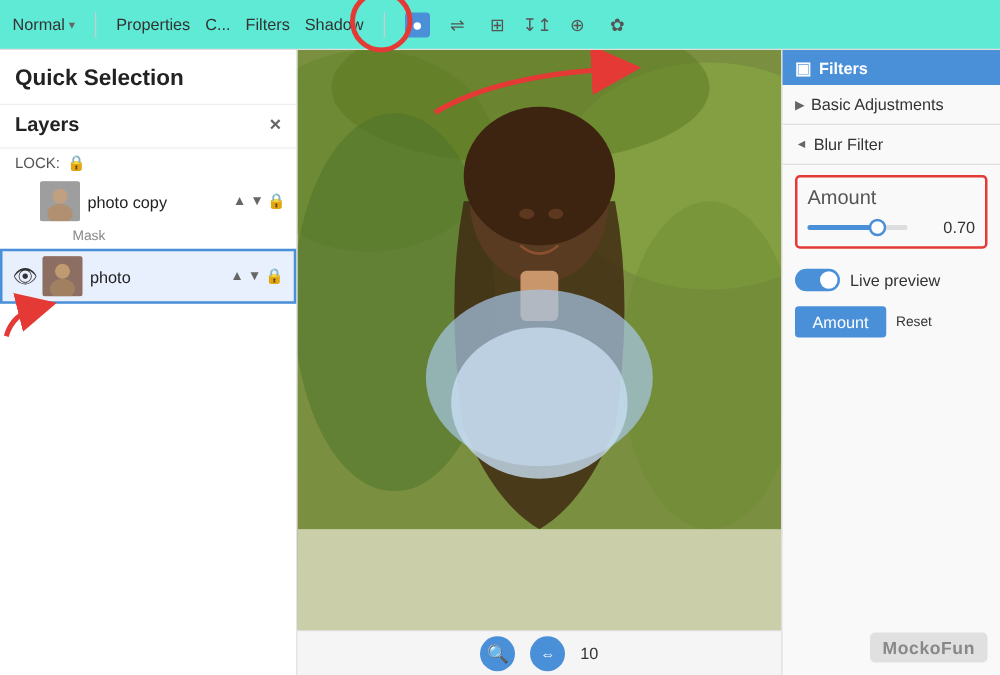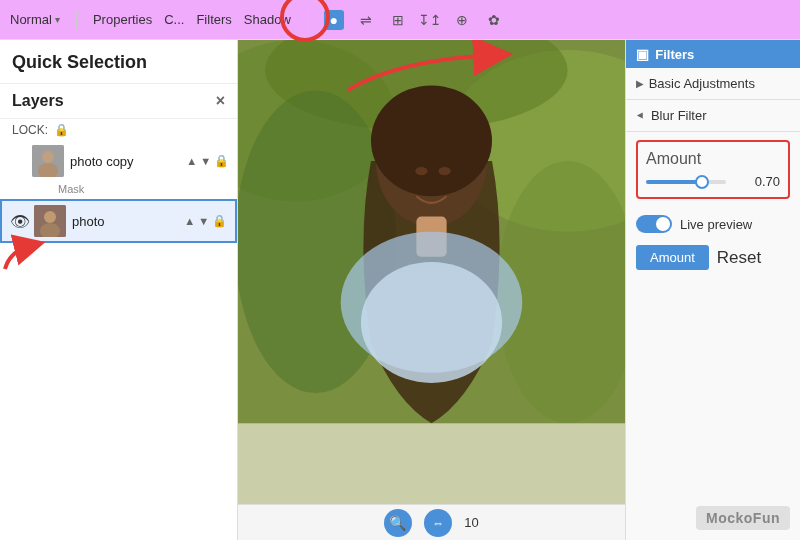--- a/index.html
+++ b/index.html
@@ -1,21 +1,21 @@
 <!DOCTYPE html>
 <html><head>
   <meta charset="utf-8">
   <style>
     * { margin: 0; padding: 0; box-sizing: border-box; }
     body { width: 800px; height: 540px; overflow: hidden; font-family: Arial, sans-serif; font-size: 13px; background: #f0f0f0; display: flex; flex-direction: column; }
 
     
     .toolbar {
       height: 40px;
-      background: #f0abfc;
+      background: #5eead4;
       border-bottom: 1px solid #ddd;
       display: flex;
       align-items: center;
       padding: 0 10px;
       gap: 12px;
       position: relative;
     }
     .toolbar-item {
       display: flex; align-items: center; gap: 3px;
       font-size: 13px; color: #333; cursor: pointer;
@@ -251,21 +251,21 @@
       border: none;
       border-radius: 3px;
       padding: 5px 14px;
       font-size: 13px;
       cursor: pointer;
     }
     .btn-reset {
       background: none;
       border: none;
       color: #333;
-      font-size: 17px;
+      font-size: 11px;
       cursor: pointer;
     }
 
     .mockofun-badge {
       position: absolute;
       bottom: 10px;
       right: 10px;
       background: rgba(220,220,220,0.85);
       padding: 4px 10px;
       border-radius: 4px;

